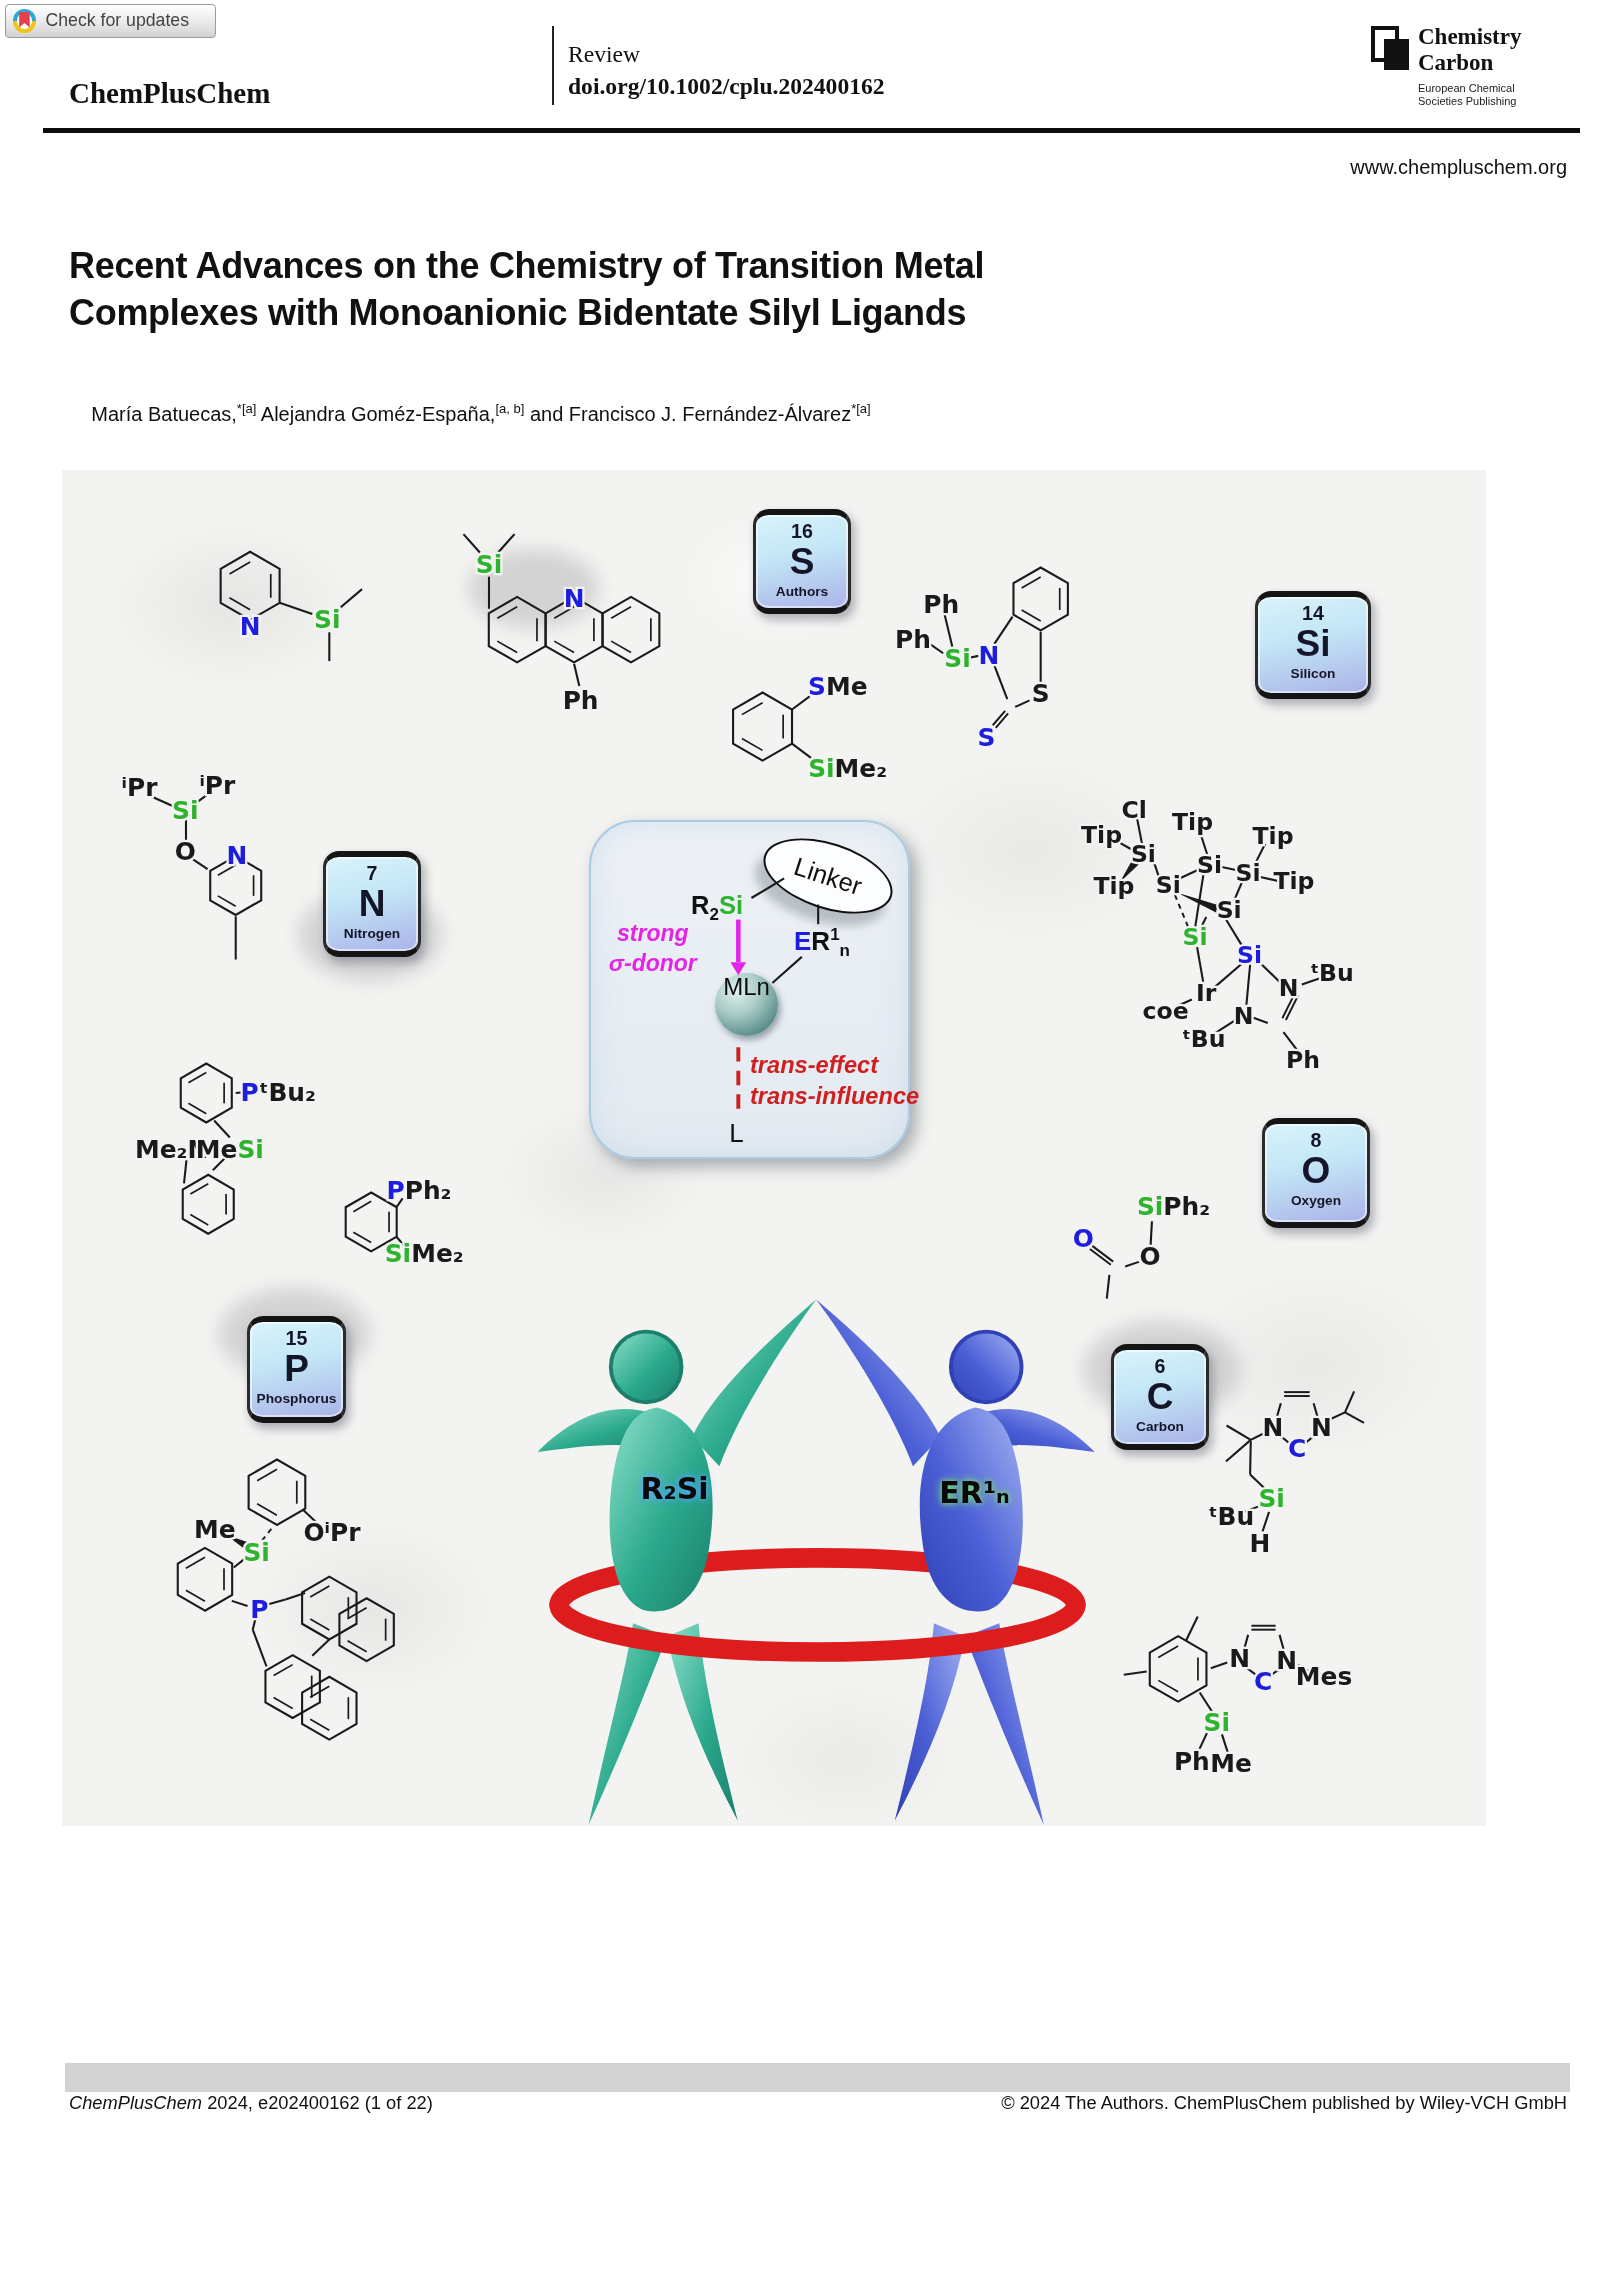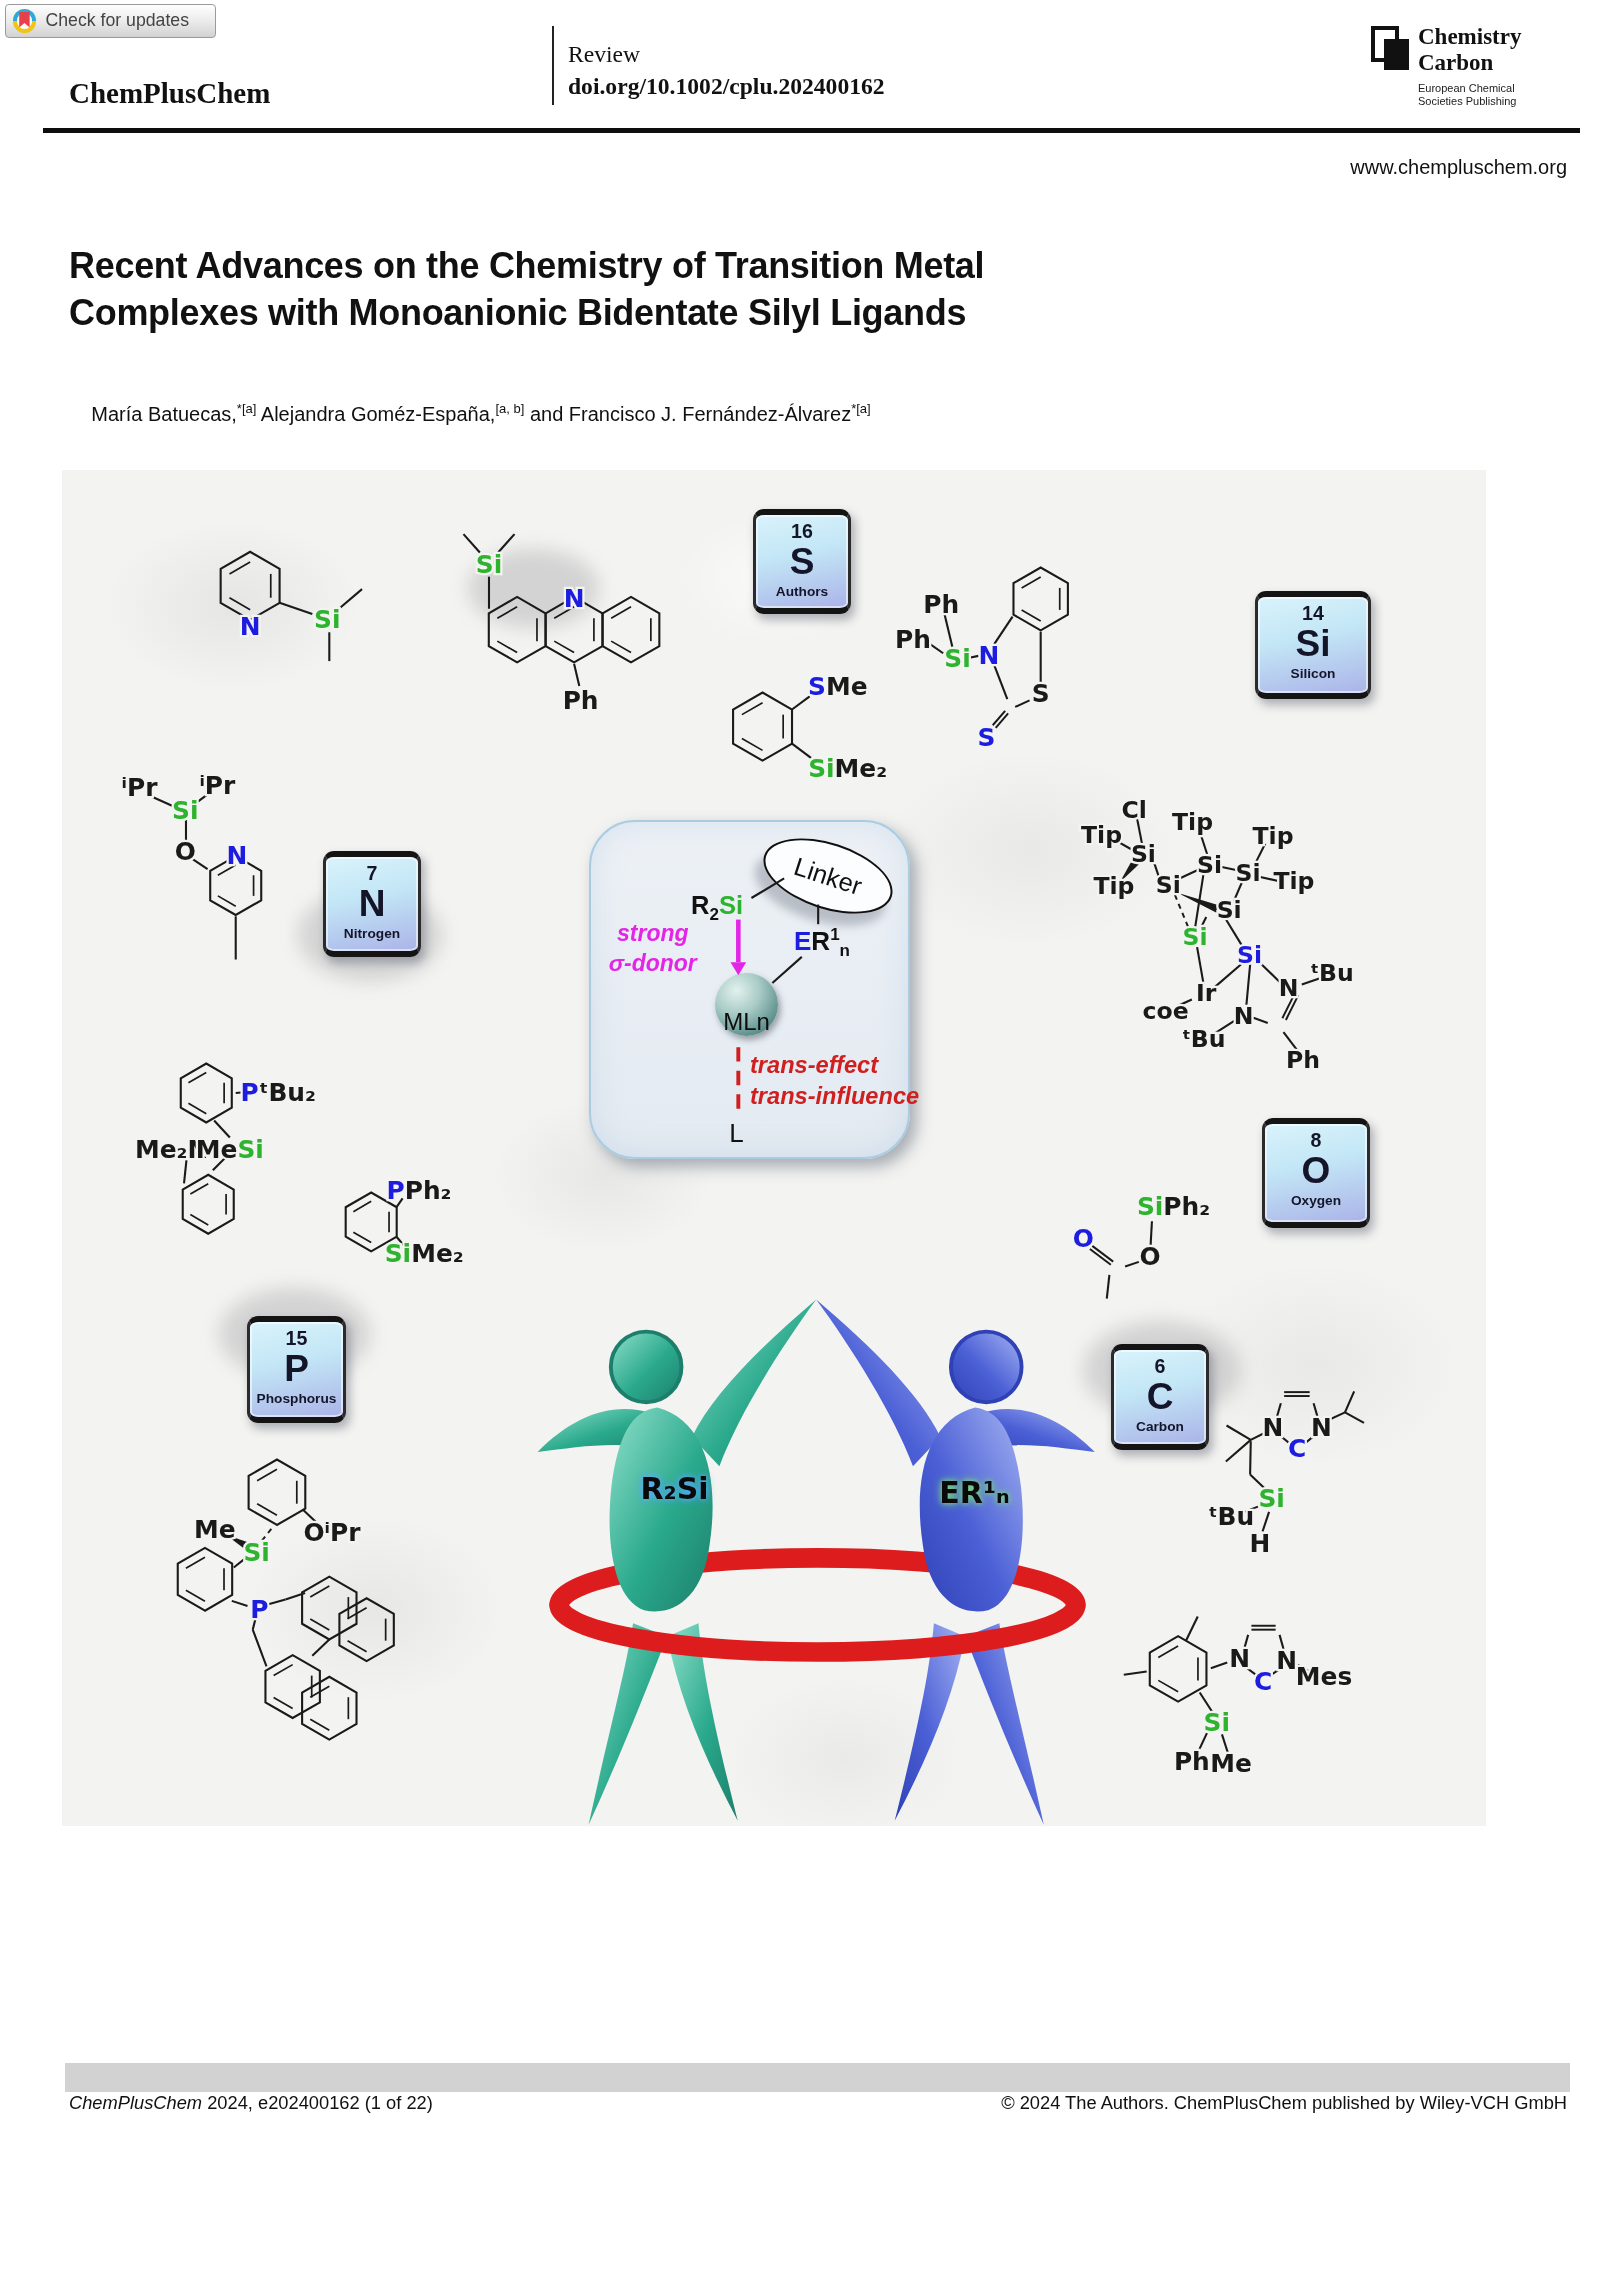--- a/index.html
+++ b/index.html
@@ -41,21 +41,21 @@
         radial-gradient(ellipse 223px 151px at 68% 28%,rgba(110,110,118,.08),transparent 65%),
         radial-gradient(ellipse 170px 118px at 38% 52%,rgba(110,110,118,.09),transparent 65%),
         radial-gradient(ellipse 223px 157px at 88% 66%,rgba(110,110,118,.08),transparent 65%),
         radial-gradient(ellipse 196px 144px at 22% 84%,rgba(110,110,118,.09),transparent 65%),
         radial-gradient(ellipse 183px 124px at 55% 95%,rgba(110,110,118,.07),transparent 65%),
         radial-gradient(ellipse 157px 111px at 50% 8%,rgba(255,255,255,.6),transparent 60%);}
   .blob{position:absolute;border-radius:50%;filter:blur(9.2px);background:rgba(100,102,110,.22);}
   svg.lay{position:absolute;left:0;top:0;width:1424px;height:1356px;}
   
   .tile{position:absolute;box-sizing:border-box;border-left:3.3px solid #2b2b2b;border-right:3.3px solid #2b2b2b;
-        border-top:6.5px solid #141414;border-bottom:6.5px solid #141414;border-radius:11px;
+        border-top:6.5px solid #141414;border-bottom:6.5px solid #141414;border-radius:16px;
         background:linear-gradient(168deg,#d9f3fb 0%,#c3e6f6 42%,#aab3e8 100%);
         box-shadow:3.9px 5.2px 9.2px rgba(90,95,110,.45), inset 0 0 0 2px rgba(255,255,255,.55);
         text-align:center;color:#15152a;}
   .tile .num{font-size:19.6px;font-weight:bold;margin-top:5.2px;}
   .tile .sym{font-size:37px;font-weight:bold;line-height:37px;}
   .tile .nm{font-size:13.7px;font-weight:bold;margin-top:3.9px;}
   
   .cbox{position:absolute;left:527px;top:350px;width:317px;height:335px;border-radius:46px;
         border:2.6px solid #a9cce3;background:linear-gradient(#edf1f6,#e3eaf1);
         box-shadow:6.5px 7.9px 14.4px rgba(95,105,120,.5), inset 0 0 30px rgba(170,195,220,.35);}
@@ -65,21 +65,21 @@
           border:2.6px solid #101010;background:#fcfdfe;transform:rotate(18deg);
           display:flex;align-items:center;justify-content:center;font-size:25.5px;color:#101010;}
   .r2si{position:absolute;left:77px;top:69px;width:98px;font-size:25.5px;font-weight:bold;text-align:center;}
   .r2si sub,.er sub{font-size:17px;}
   .er sup{font-size:17px;}
   .strong{position:absolute;left:1.3px;top:96px;width:121px;text-align:center;font-size:23px;
           font-style:italic;color:#e326e6;line-height:30px;font-weight:bold;}
   .er{position:absolute;left:203px;top:103px;width:92px;font-size:26px;font-weight:bold;}
   .mln{position:absolute;left:124px;top:151px;width:63px;height:63px;border-radius:50%;
        background:radial-gradient(circle at 34% 28%,#e2f1ed 0%,#a9cbc6 38%,#588c88 78%,#3d6b67 100%);
-       box-shadow:2.6px 3.9px 6.5px rgba(70,80,90,.5);display:flex;align-items:flex-end;justify-content:center;
+       box-shadow:2.6px 3.9px 6.5px rgba(70,80,90,.5);display:flex;align-items:flex-start;justify-content:center;
        font-size:24px;color:#0d0d0d;}
   .trans{position:absolute;left:159px;top:228px;font-size:23.6px;font-style:italic;font-weight:bold;
          color:#cf1f1f;line-height:31px;white-space:nowrap;}
   .lig{position:absolute;left:131px;top:296px;width:29px;text-align:center;font-size:26px;color:#111;}
   .hetero{color:#1d1de0;} .sig{color:#2db32d;}
   
   svg.figs{position:absolute;left:471px;top:825px;width:569px;height:533px;}
   .figlabel{position:absolute;font-size:30px;font-weight:bold;color:#0a0a0a;
             font-family:"DejaVu Sans",sans-serif;}
   .fl-g{left:560px;top:1001px;width:105px;text-align:center;text-shadow:0 0 9.2px rgba(90,170,255,.95),0 0 5.2px rgba(90,170,255,.9);}

